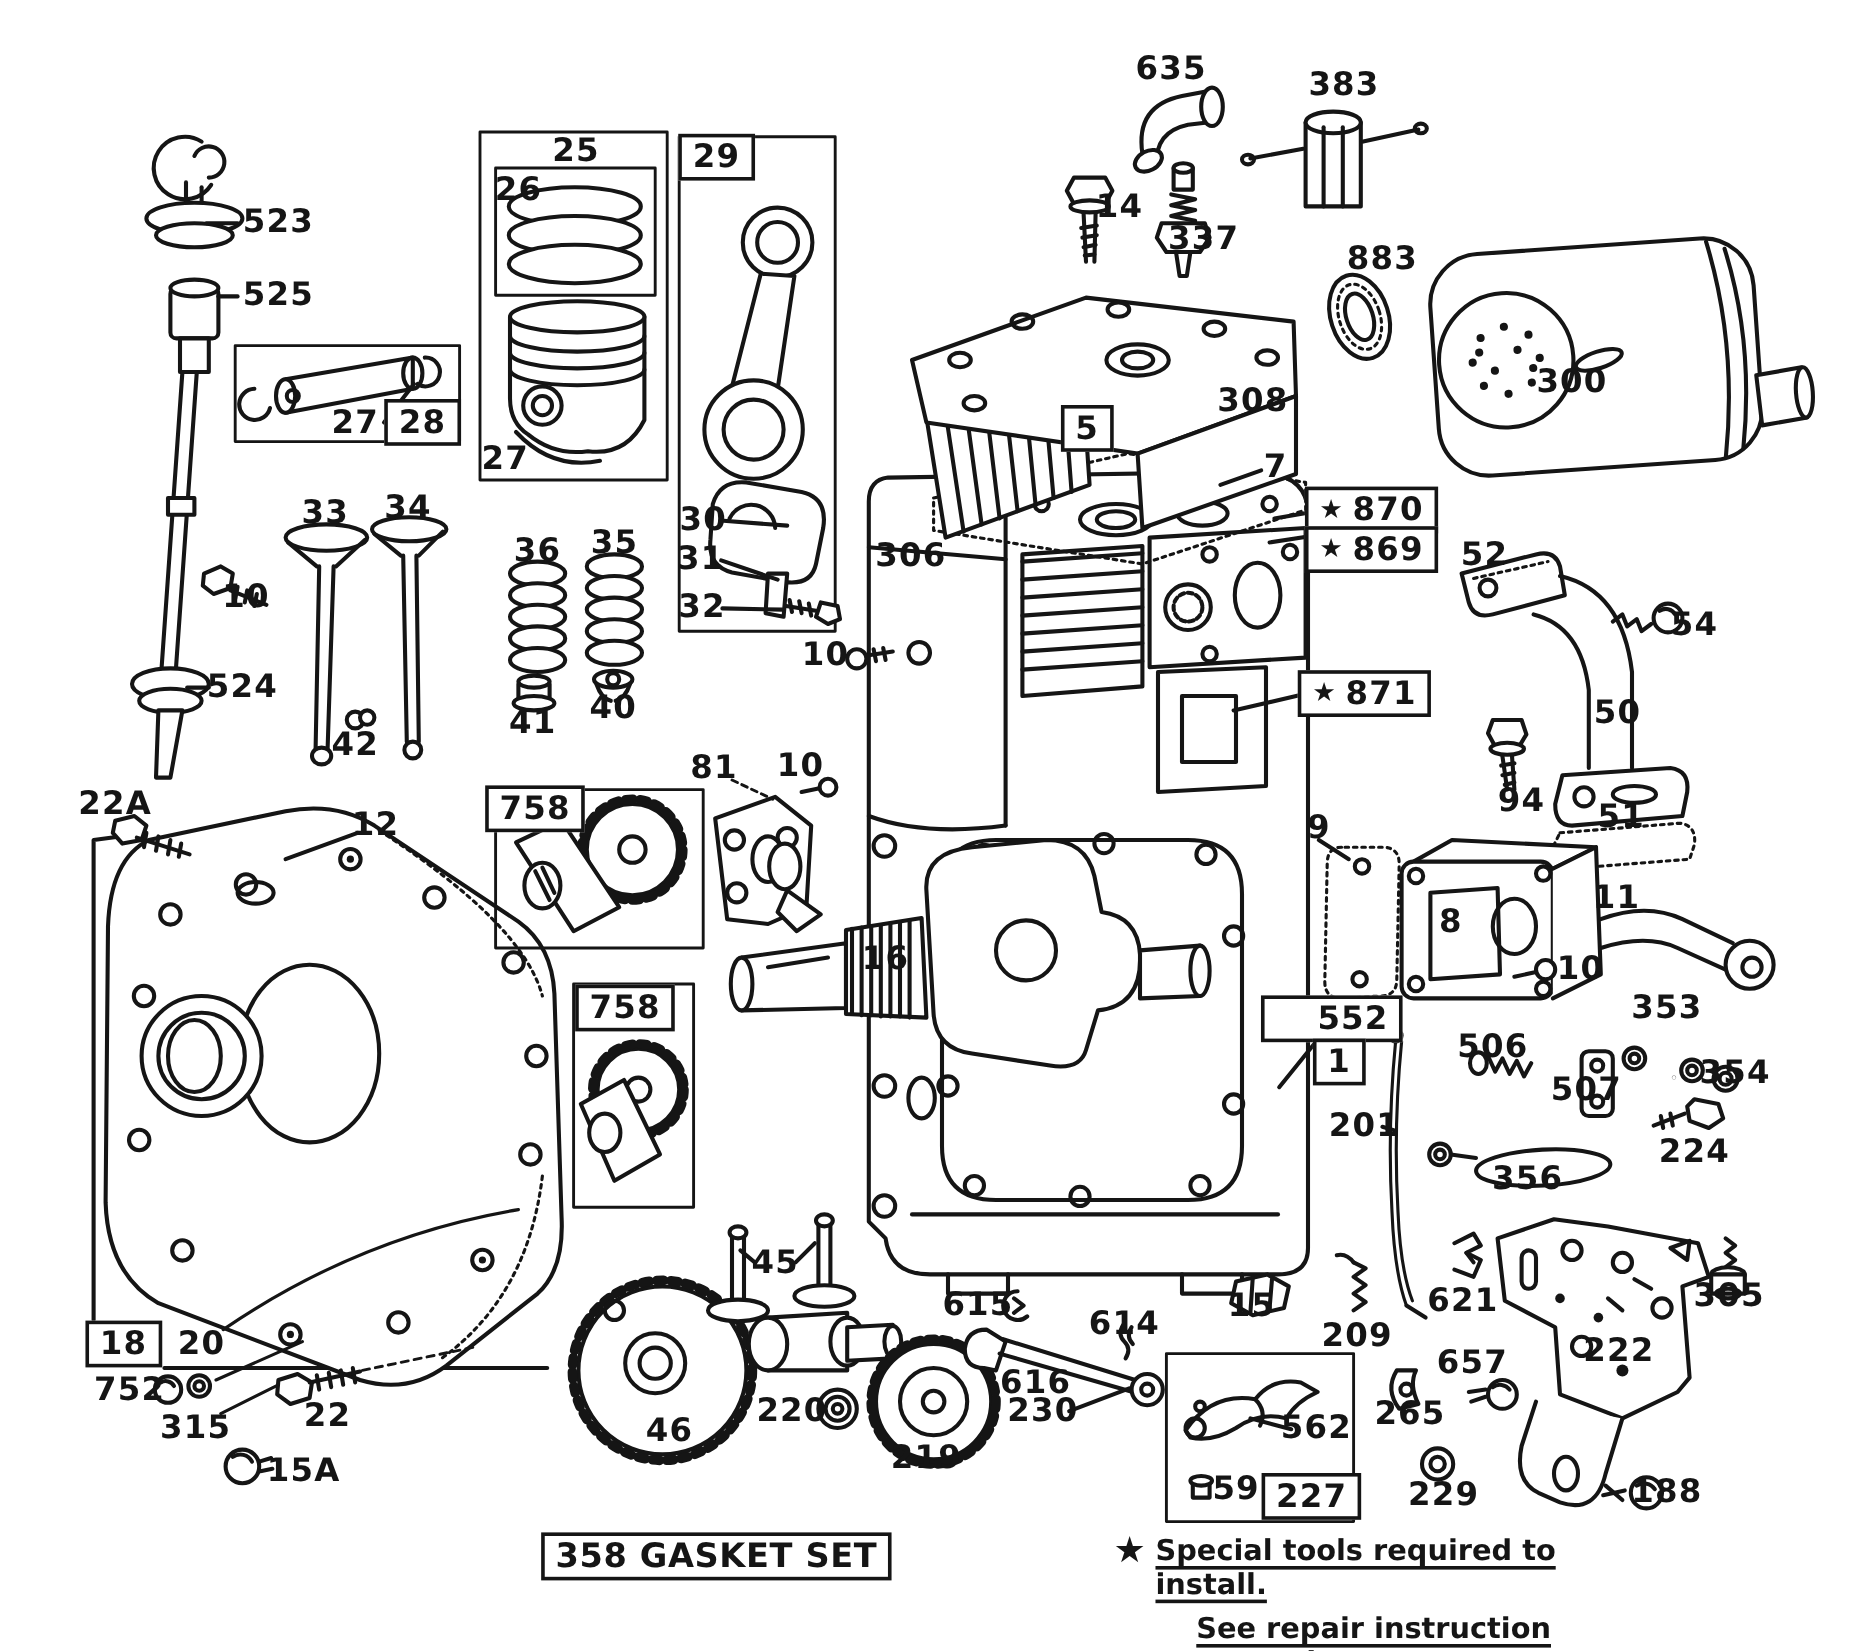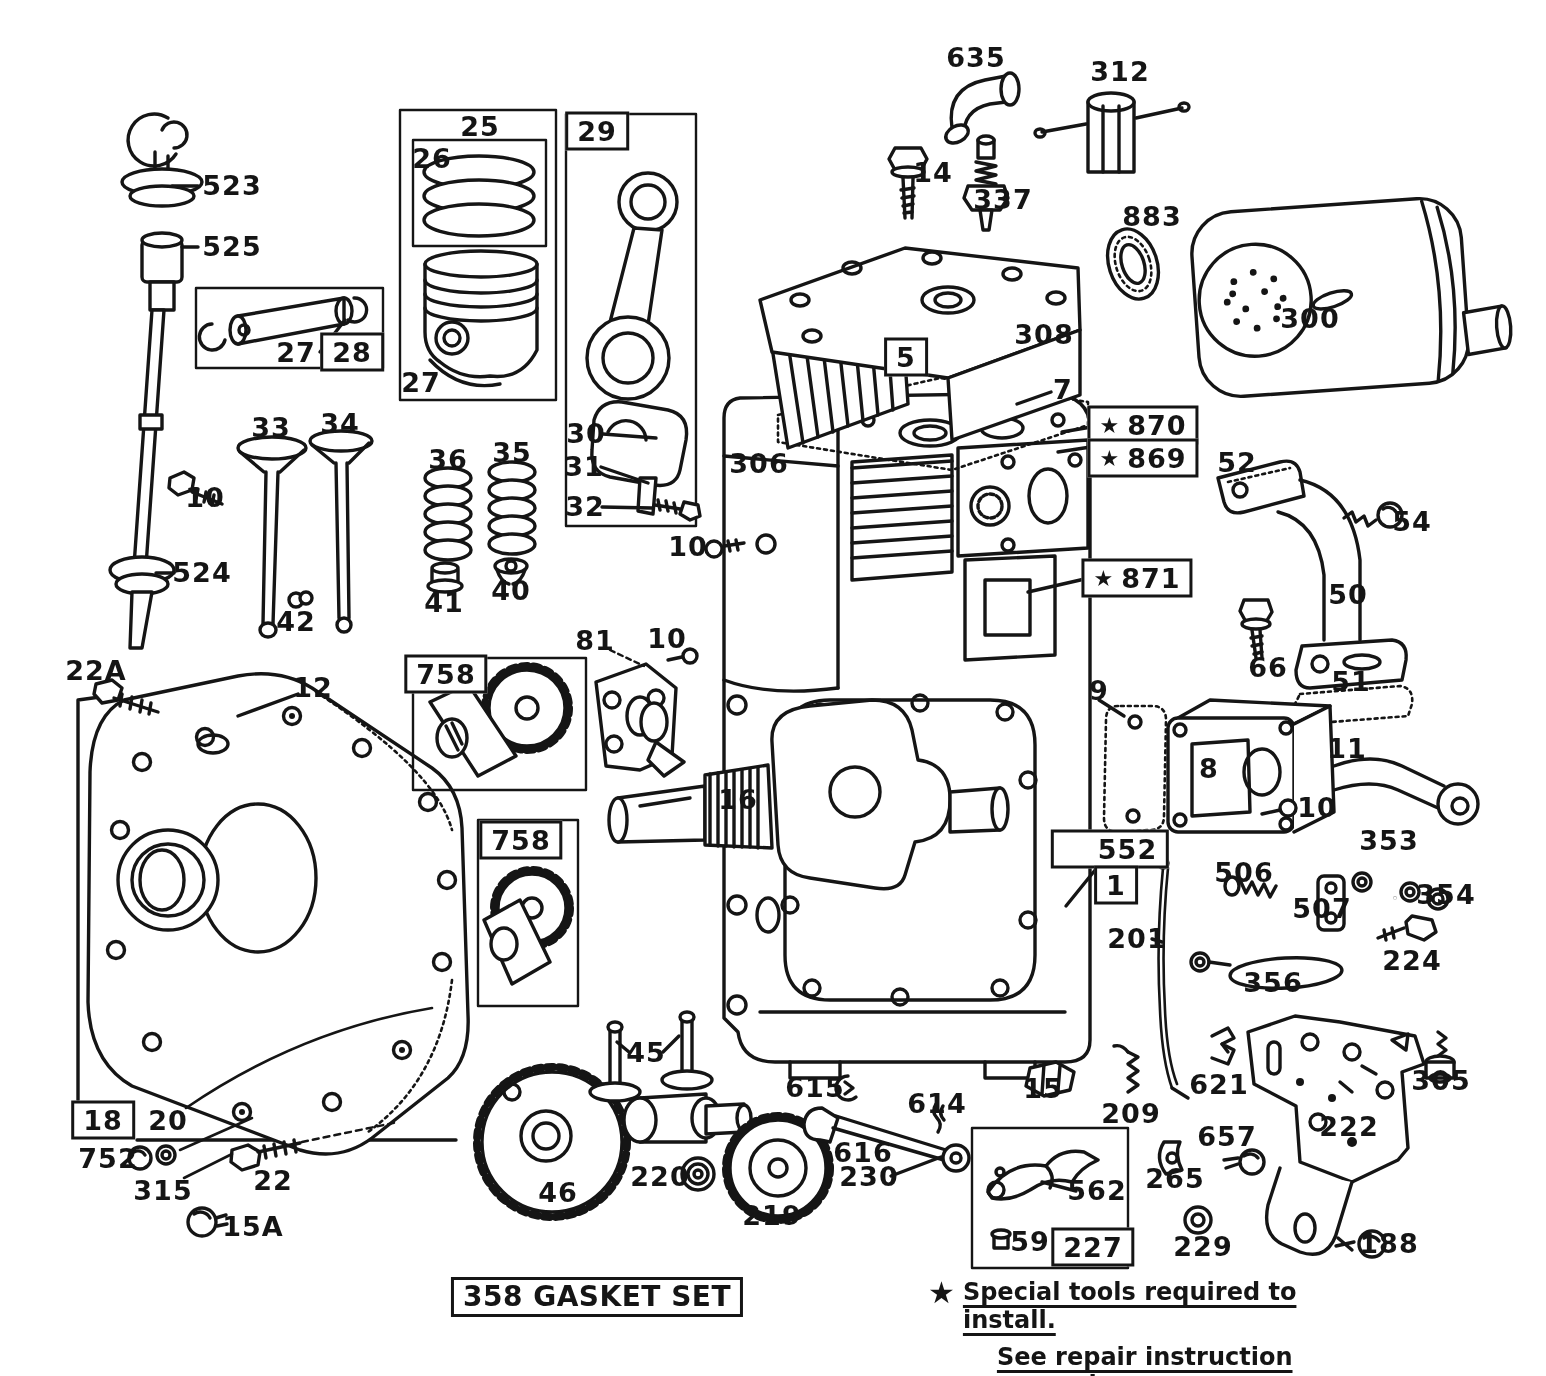--- a/index.html
+++ b/index.html
@@ -626,21 +626,21 @@
       <div class="part-label" style="left: 511px; top: 590px;">
         <span>40</span>
       </div>
       <div class="part-label" style="left: 296px; top: 621px;">
         <span>42</span>
       </div>
       <div class="part-label" style="left: 976px; top: 57px;">
         <span>635</span>
       </div>
       <div class="part-label" style="left: 1120px; top: 71px;">
-        <span>312</span>
+        <span>383</span>
       </div>
       <div class="part-label" style="left: 933px; top: 172px;">
         <span>14</span>
       </div>
       <div class="part-label" style="left: 1003px; top: 199px;">
         <span>337</span>
       </div>
       <div class="part-label" style="left: 1152px; top: 216px;">
         <span>883</span>
       </div>
@@ -677,21 +677,21 @@
       <div class="part-label" style="left: 688px; top: 546px;">
         <span>10</span>
       </div>
       <div class="part-label" style="left: 1412px; top: 521px;">
         <span>54</span>
       </div>
       <div class="part-label" style="left: 1348px; top: 594px;">
         <span>50</span>
       </div>
       <div class="part-label" style="left: 1268px; top: 667px;">
-        <span>66</span>
+        <span>94</span>
       </div>
       <div class="part-label" style="left: 1351px; top: 681px;">
         <span>51</span>
       </div>
       <div class="part-label" style="left: 96px; top: 670px;">
         <span>22A</span>
       </div>
       <div class="part-label" style="left: 313px; top: 687px;">
         <span>12</span>
       </div>

